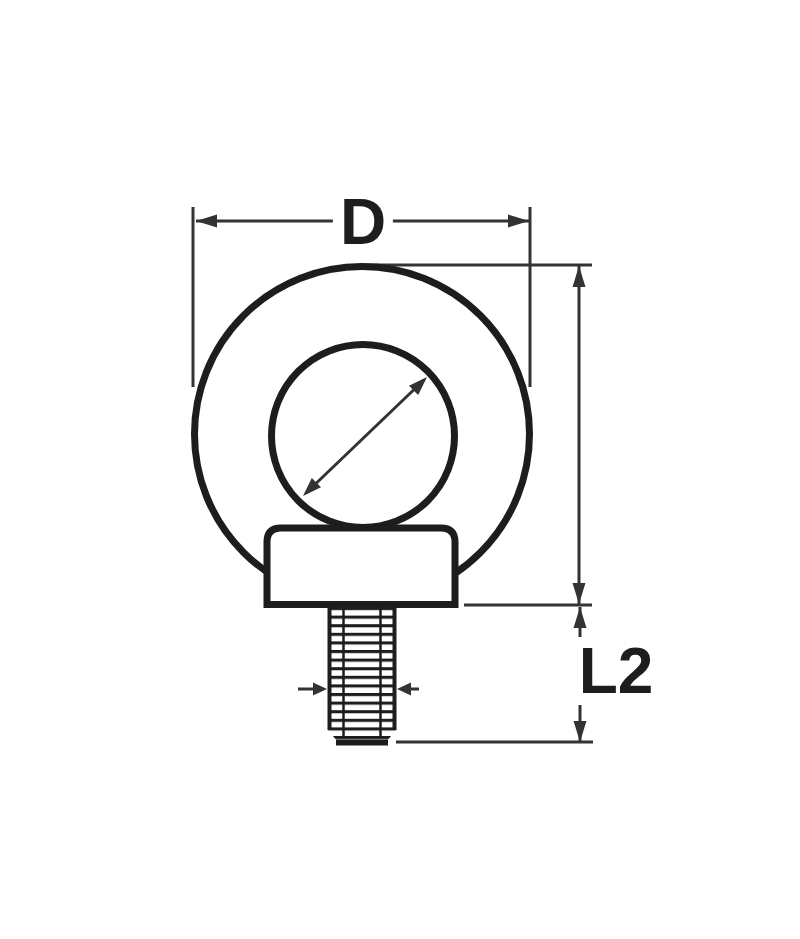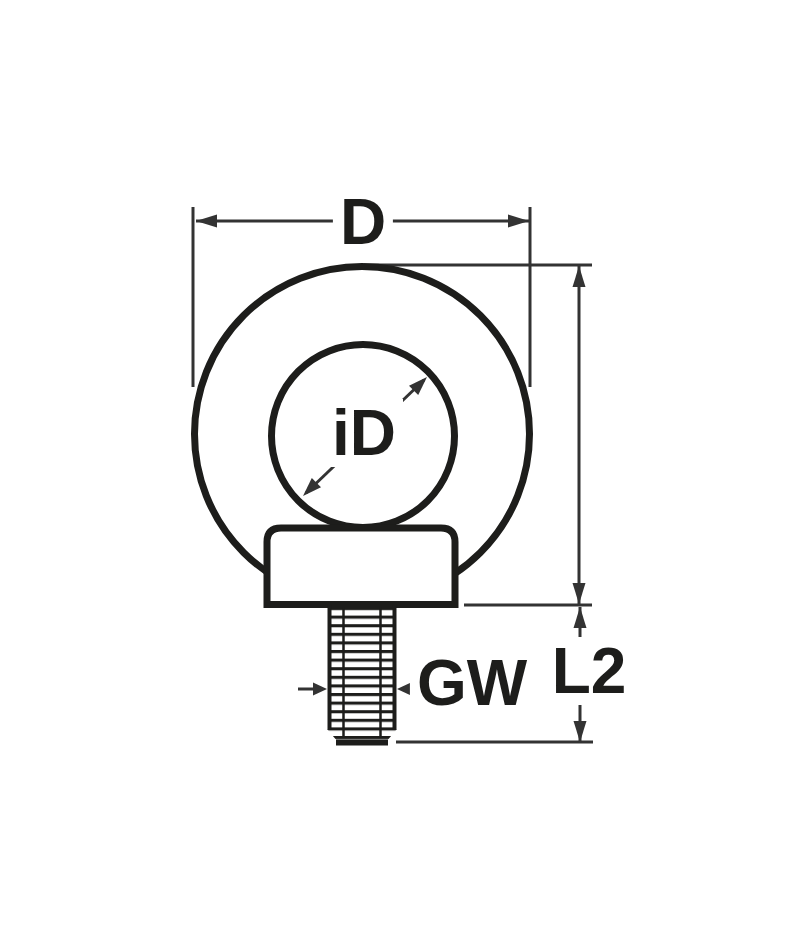--- a/index.html
+++ b/index.html
@@ -82,16 +82,14 @@
       <line class="edge" x1="329.5" y1="605" x2="329.5" y2="729"></line>
       <line class="edge" x1="394.5" y1="605" x2="394.5" y2="729"></line>
       <line class="thin" x1="343.5" y1="607" x2="343.5" y2="736"></line>
       <line class="thin" x1="380.5" y1="607" x2="380.5" y2="736"></line>
       <polygon points="327,729 397,729 386,742 338,742" fill="url(#thr)"></polygon>
       <line x1="336" y1="742.5" x2="388" y2="742.5" stroke="#1d1d1b" stroke-width="6"></line>
     </g>
   </svg>
 
   <span class="lbl" style="left:363px;top:222px">D</span>
-  <span class="lbl" style="left:364px;top:433px">iD</span>
-  <span class="lbl" style="left:589px;top:671px">L2</span>
-  <span class="lbl" style="left:472px;top:683px">GW</span>
+  <span class="lbl" style="left:616px;top:671px">L2</span>
 </div>
 
 </body></html>

